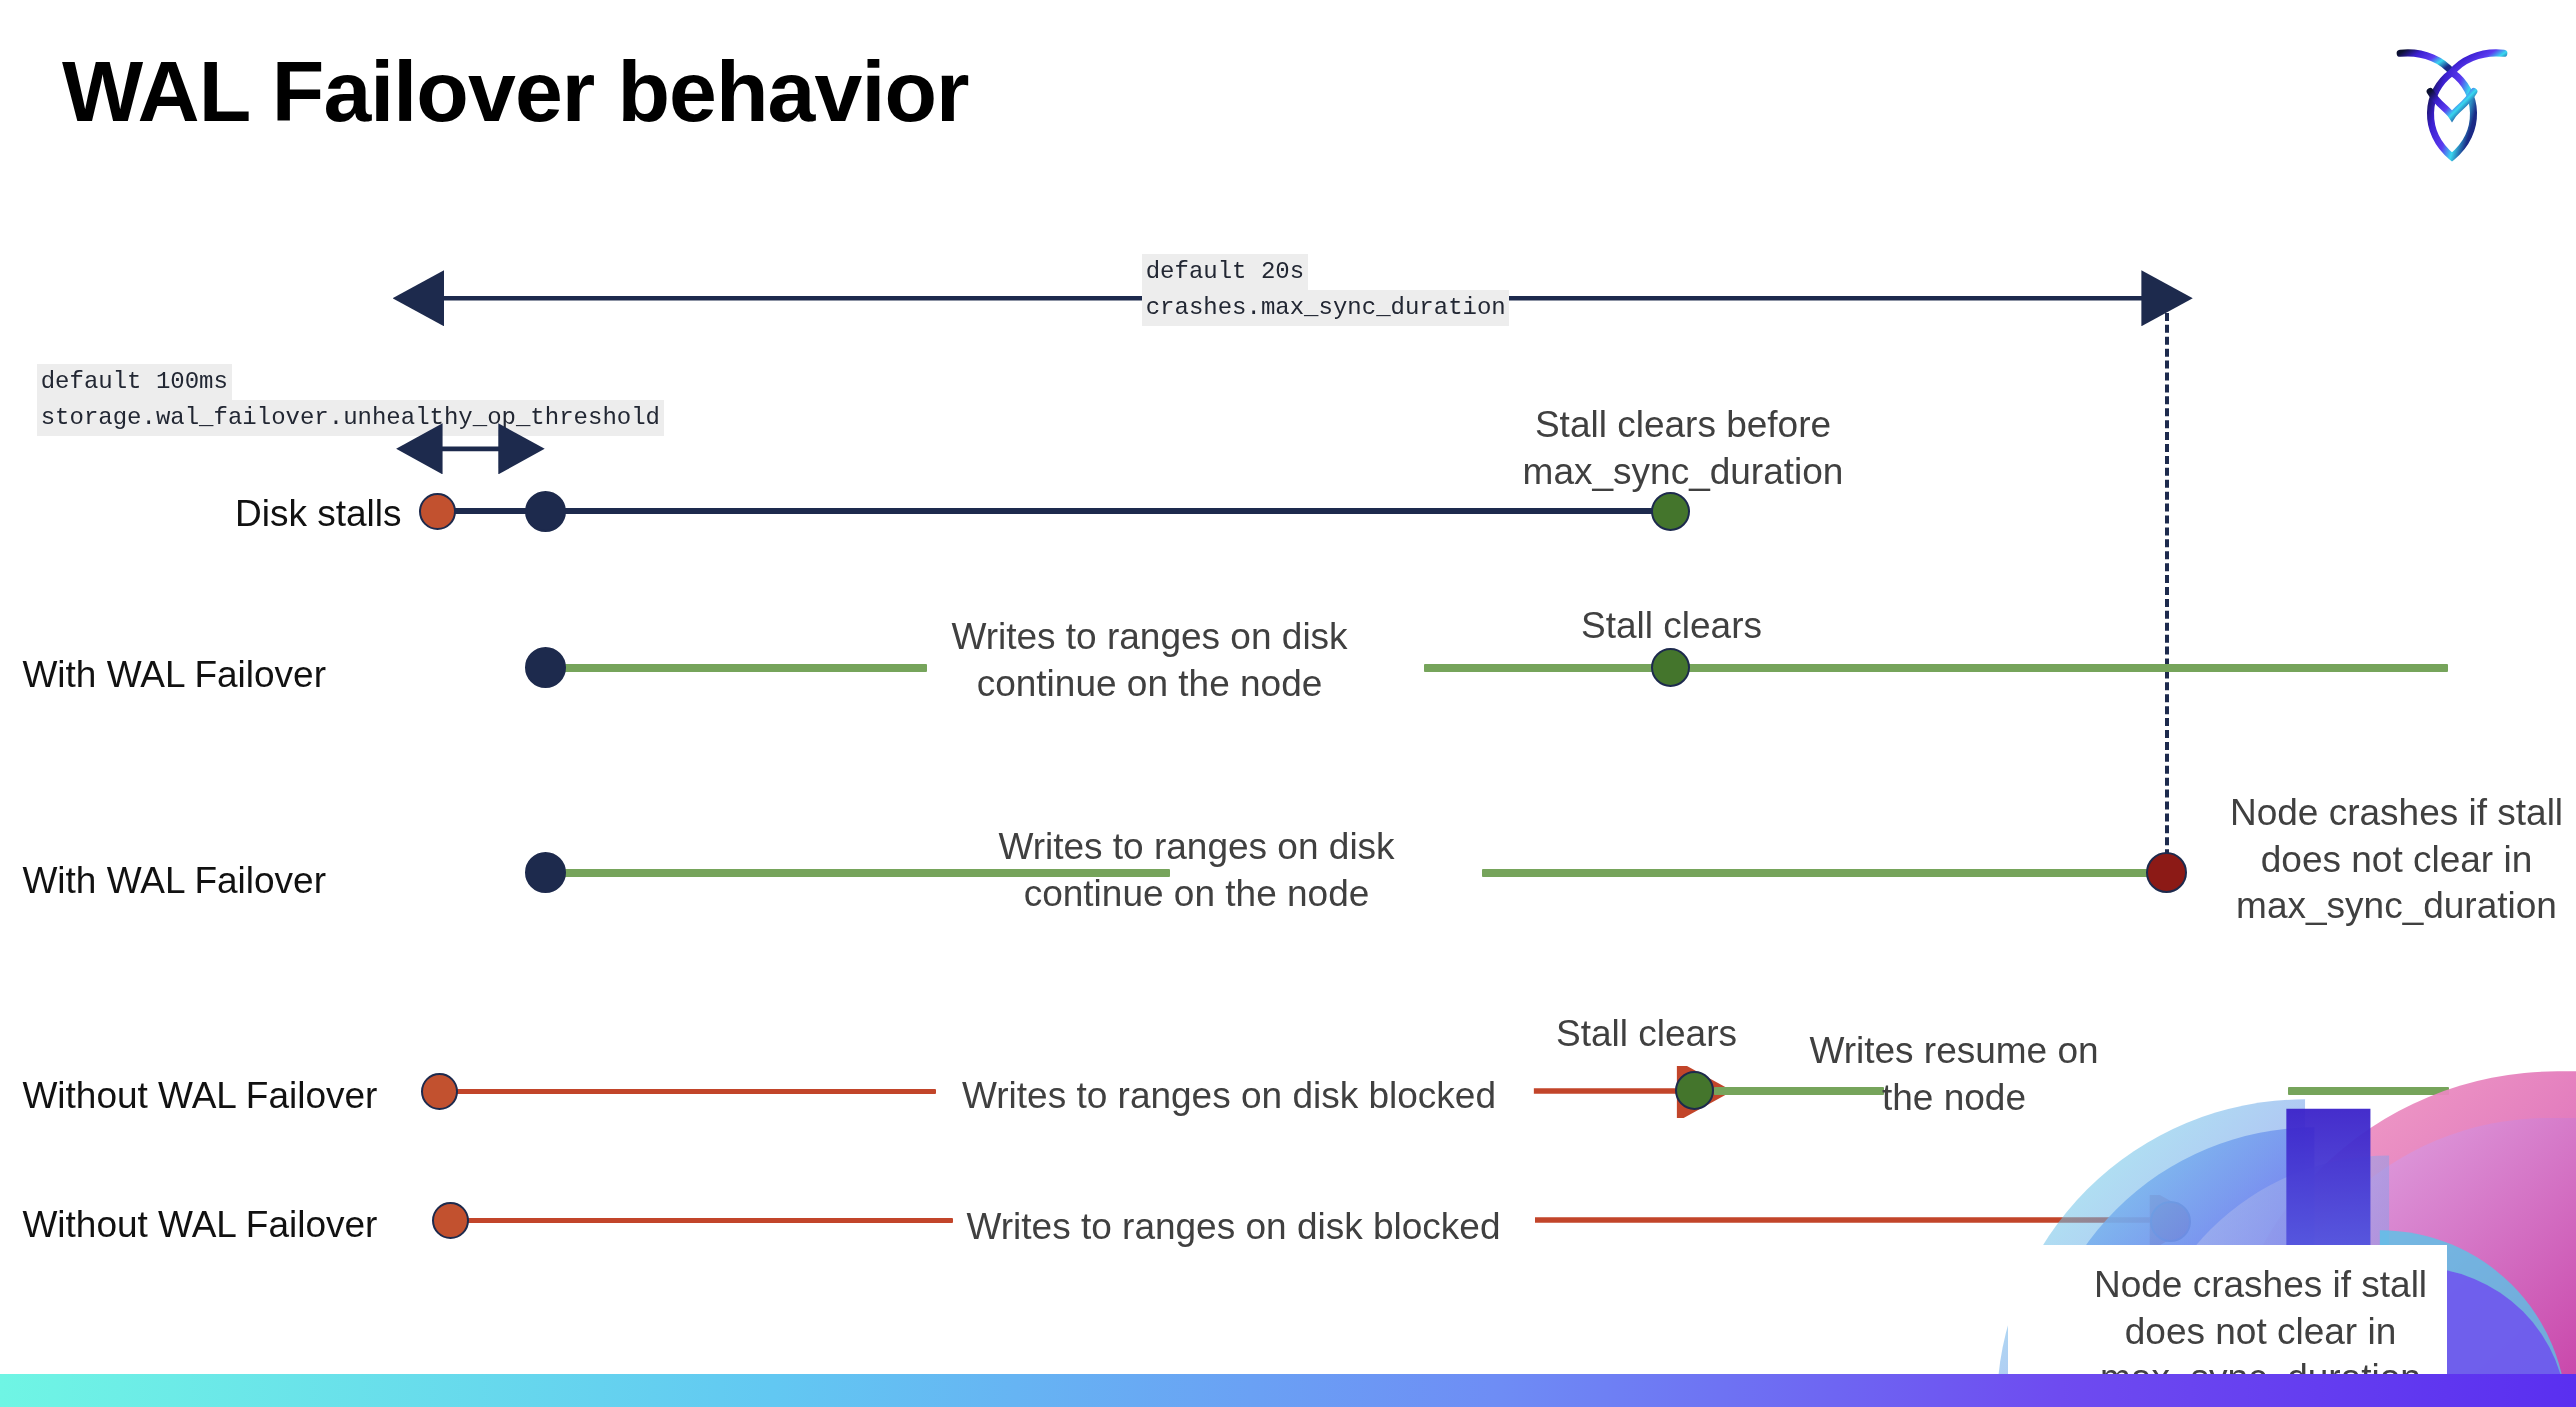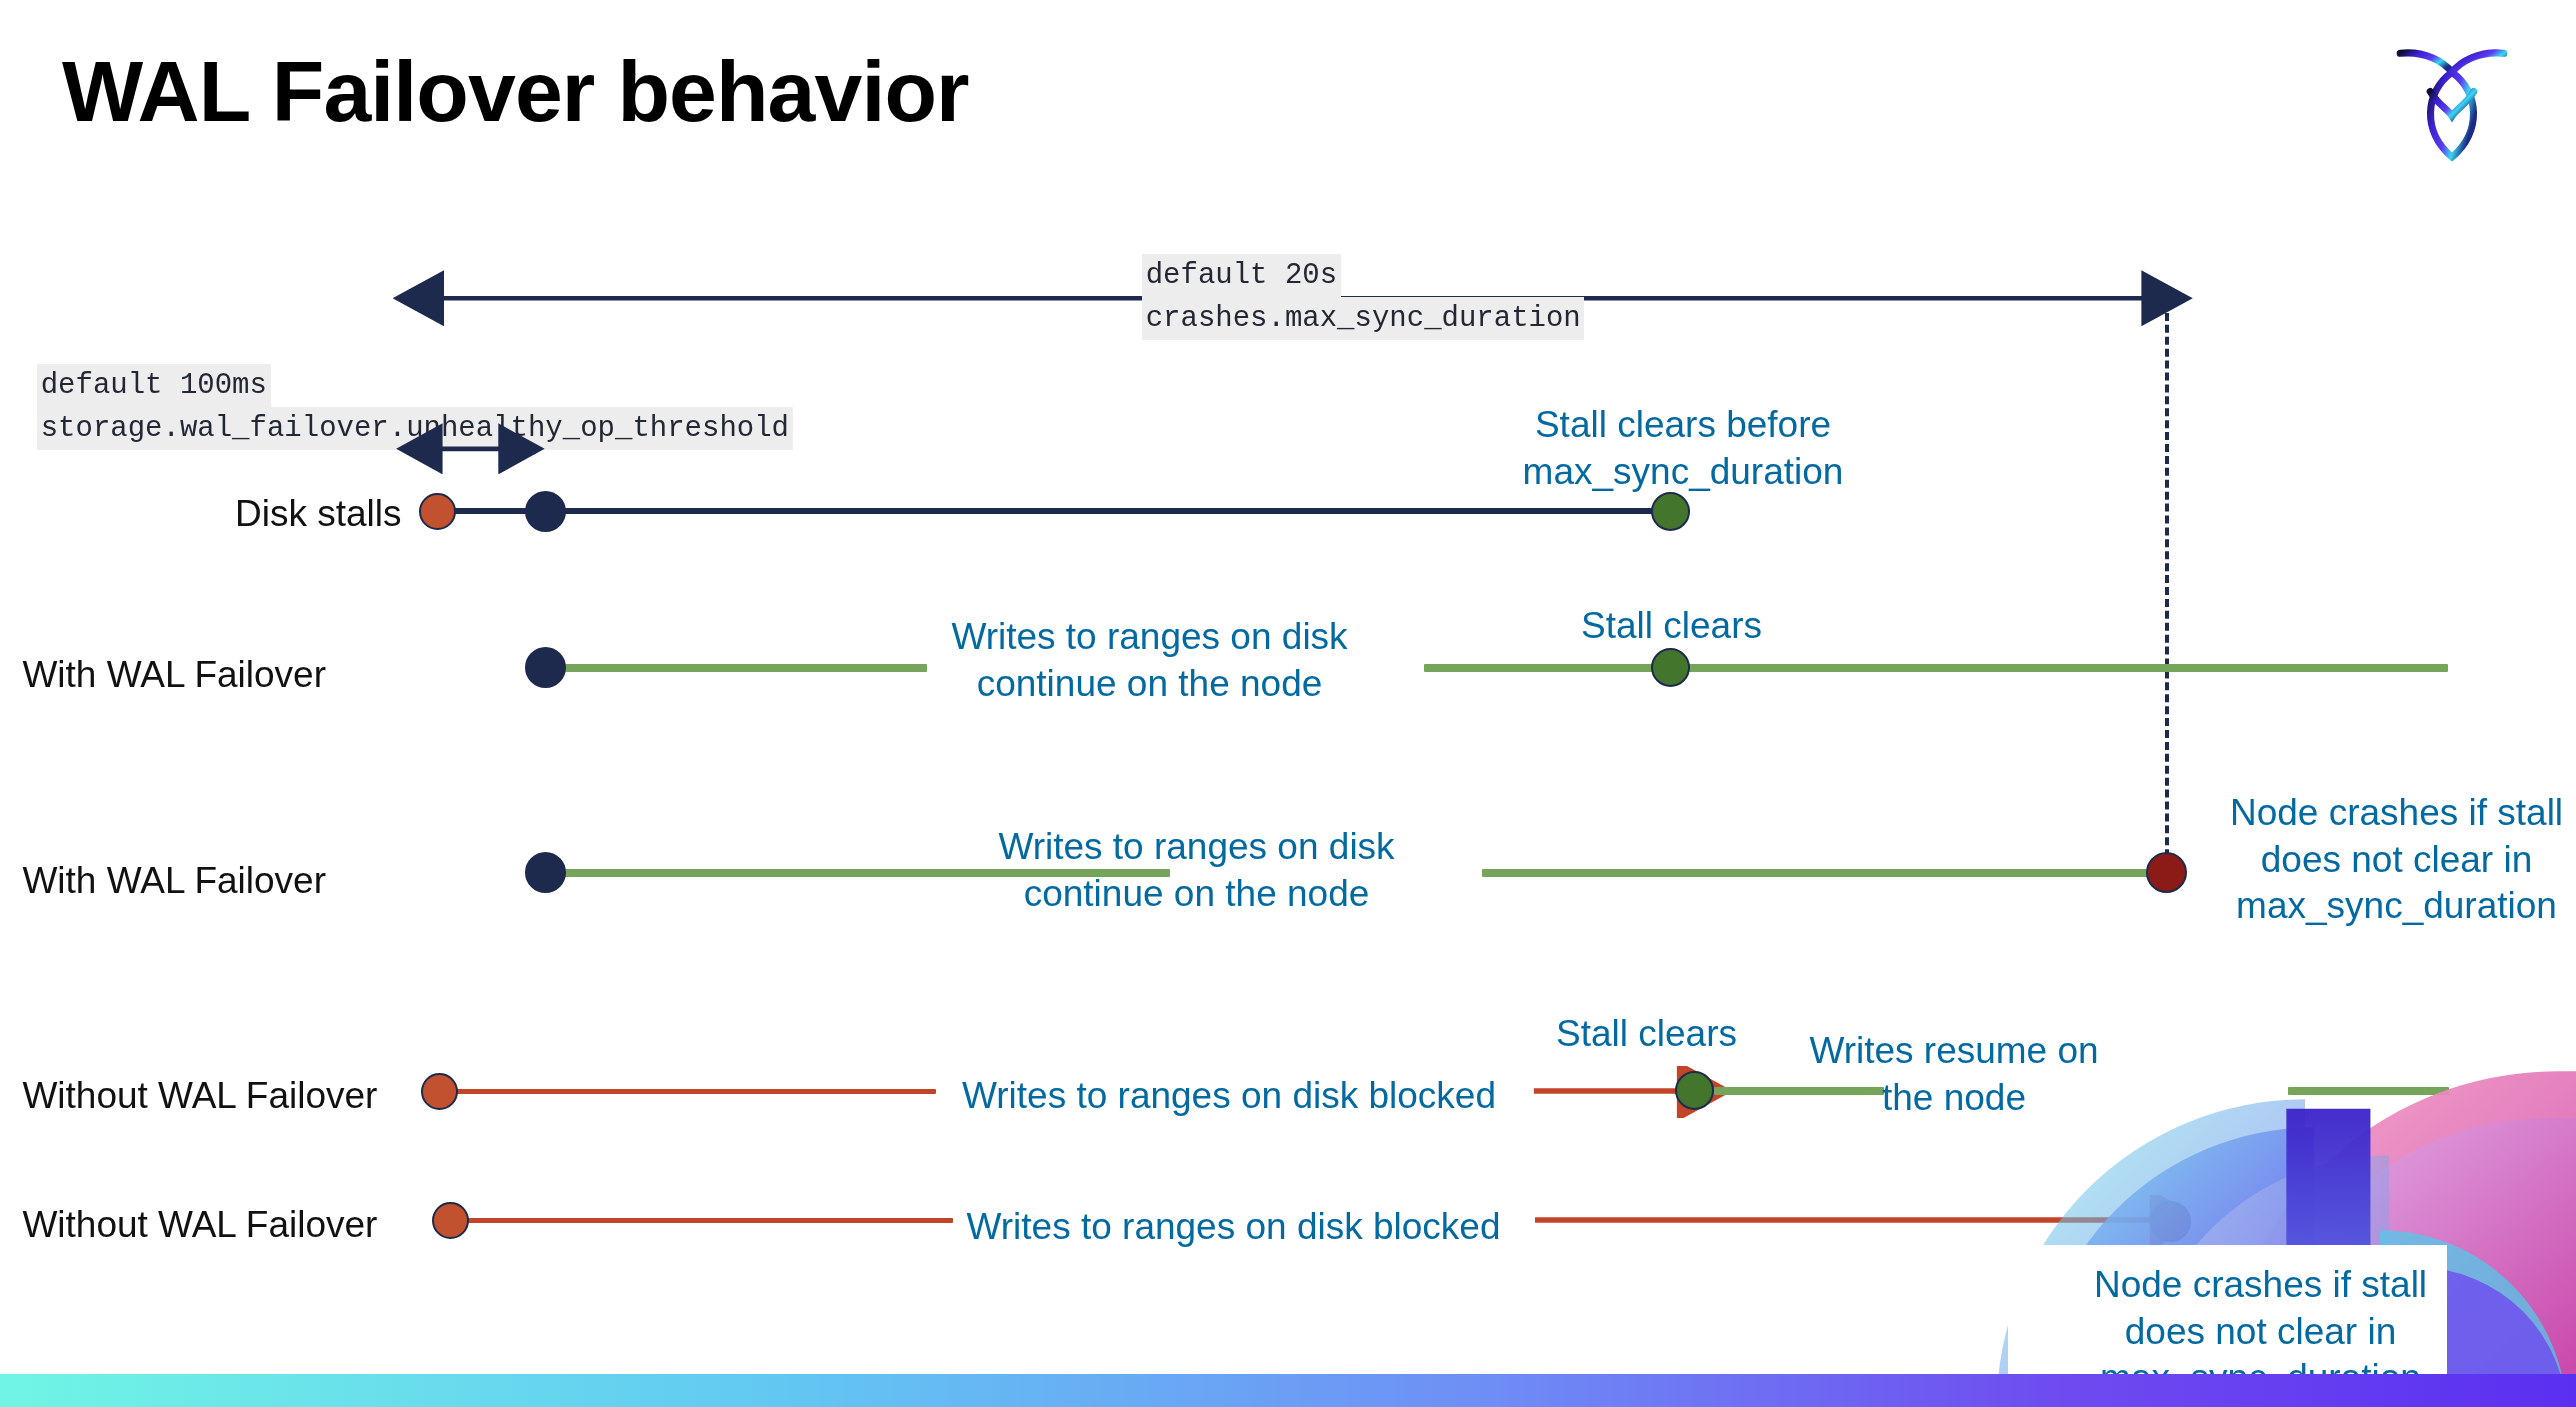--- a/index.html
+++ b/index.html
@@ -15,32 +15,32 @@
   #slide-title{
     position:absolute;left:62px;top:45px;
     font-size:86px;font-weight:bold;letter-spacing:-0.9px;
     color:#000000;line-height:1.08;white-space:nowrap;
   }
 
   
   #brand-logo{position:absolute;left:2368px;top:26px;width:168px;height:150px;}
 
   
-  .code-block{position:absolute;font-family:"Liberation Mono", monospace;font-size:29px;color:#222733;line-height:1.42;}
+  .code-block{position:absolute;font-family:"Liberation Mono", monospace;font-size:24px;color:#222733;line-height:1.42;}
   .code-block span{background:#ededed;display:inline-block;padding:0.9px 3.7px;}
 
   
   .row-label{
     position:absolute;font-size:37px;color:#111111;
     white-space:nowrap;line-height:1.15;
   }
 
   
   .annot{
-    position:absolute;font-size:37px;color:#0369a1;
+    position:absolute;font-size:37px;color:#404040;
     line-height:1.26;text-align:center;
   }
   .annot.left{text-align:center;}
 
   
   .bar{position:absolute;height:6.5px;border-radius:0.9px;}
   .bar.navy{background:#1d2a4d;height:5.6px;}
   .bar.green{background:#76a45b;height:8.4px;}
   .bar.thin-red{background:#c2452a;height:4.7px;}
 

